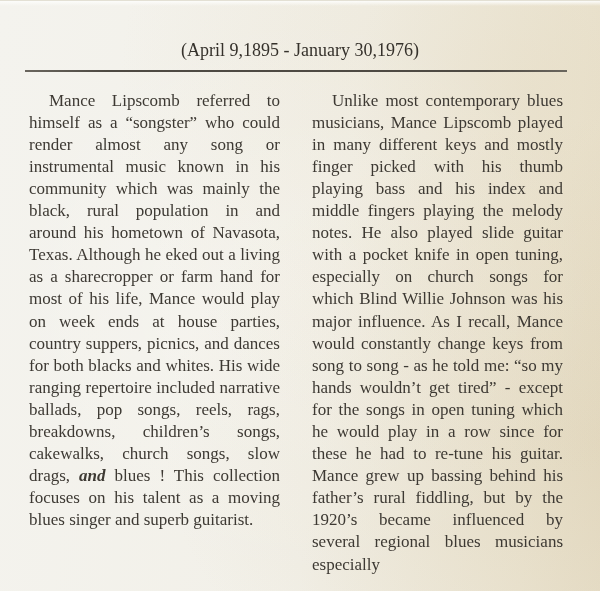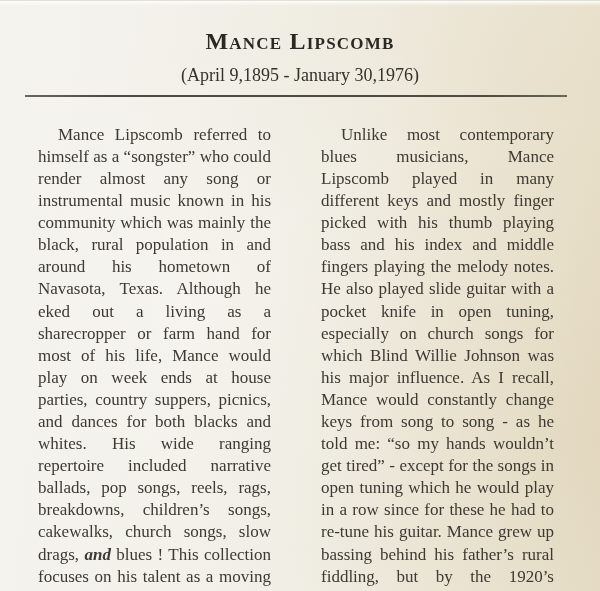--- a/index.html
+++ b/index.html
@@ -52,29 +52,28 @@
     gap: 18px;
     padding: 11px 30px 0 22px;
   }
   .col {
     flex: 1;
     text-align: justify;
     font-size: 17px;
     line-height: 22.1px;
     color: #3d3933;
   }
-  .col p { margin: 16px; text-indent: 20px; }
+  .col p { margin: 7px; text-indent: 20px; }
   .emph { font-weight: 700; font-style: italic; }
 </style>
 </head>
 <body>
 
 <div class="page">
   <div class="header">
-    <div class="title">Mance Lipscomb</div>
     <div class="dates">(April 9,1895 - January 30,1976)</div>
   </div>
 
   <div class="rule"></div>
 
   <div class="columns">
     <div class="col">
       <p><span>Mance Lipscomb referred to himself as a “songster” who could render almost any song or instrumental music known in his community which was mainly the black, rural population in and around his hometown of Navasota, Texas. Although he eked out a living as a sharecropper or farm hand for most of his life, Mance would play on week ends at house parties, country suppers, picnics, and dances for both blacks and whites. His wide ranging repertoire included narrative ballads, pop songs, reels, rags, breakdowns, children’s songs, cakewalks, church songs, slow drags, </span><span class="emph">and</span><span> blues ! This collection focuses on his talent as a moving blues singer and superb guitarist.</span></p>
     </div>
     <div class="col">

